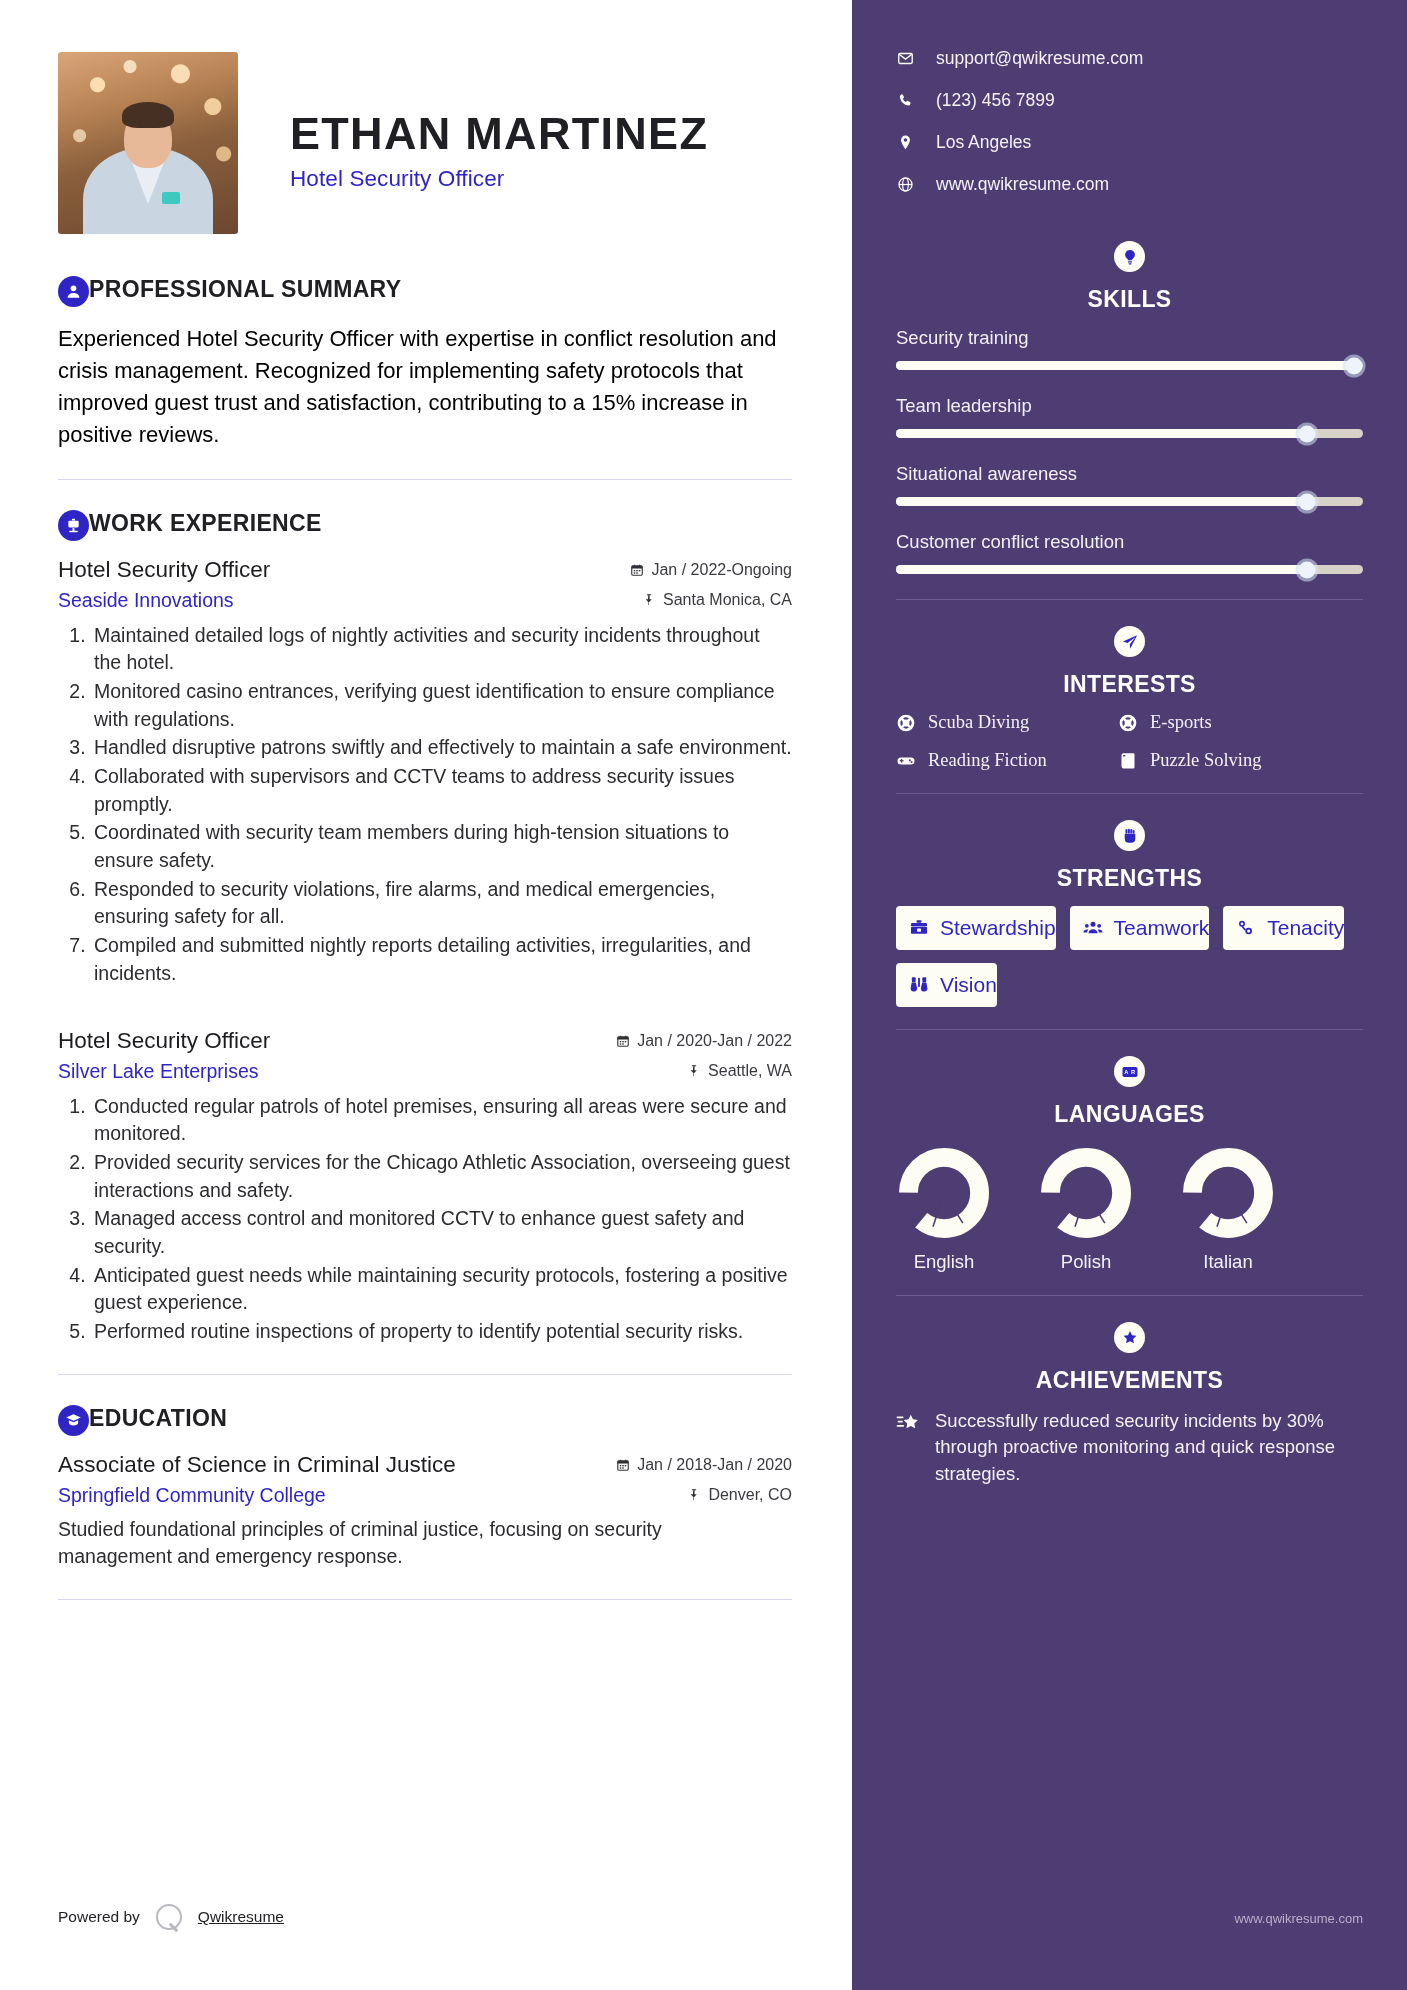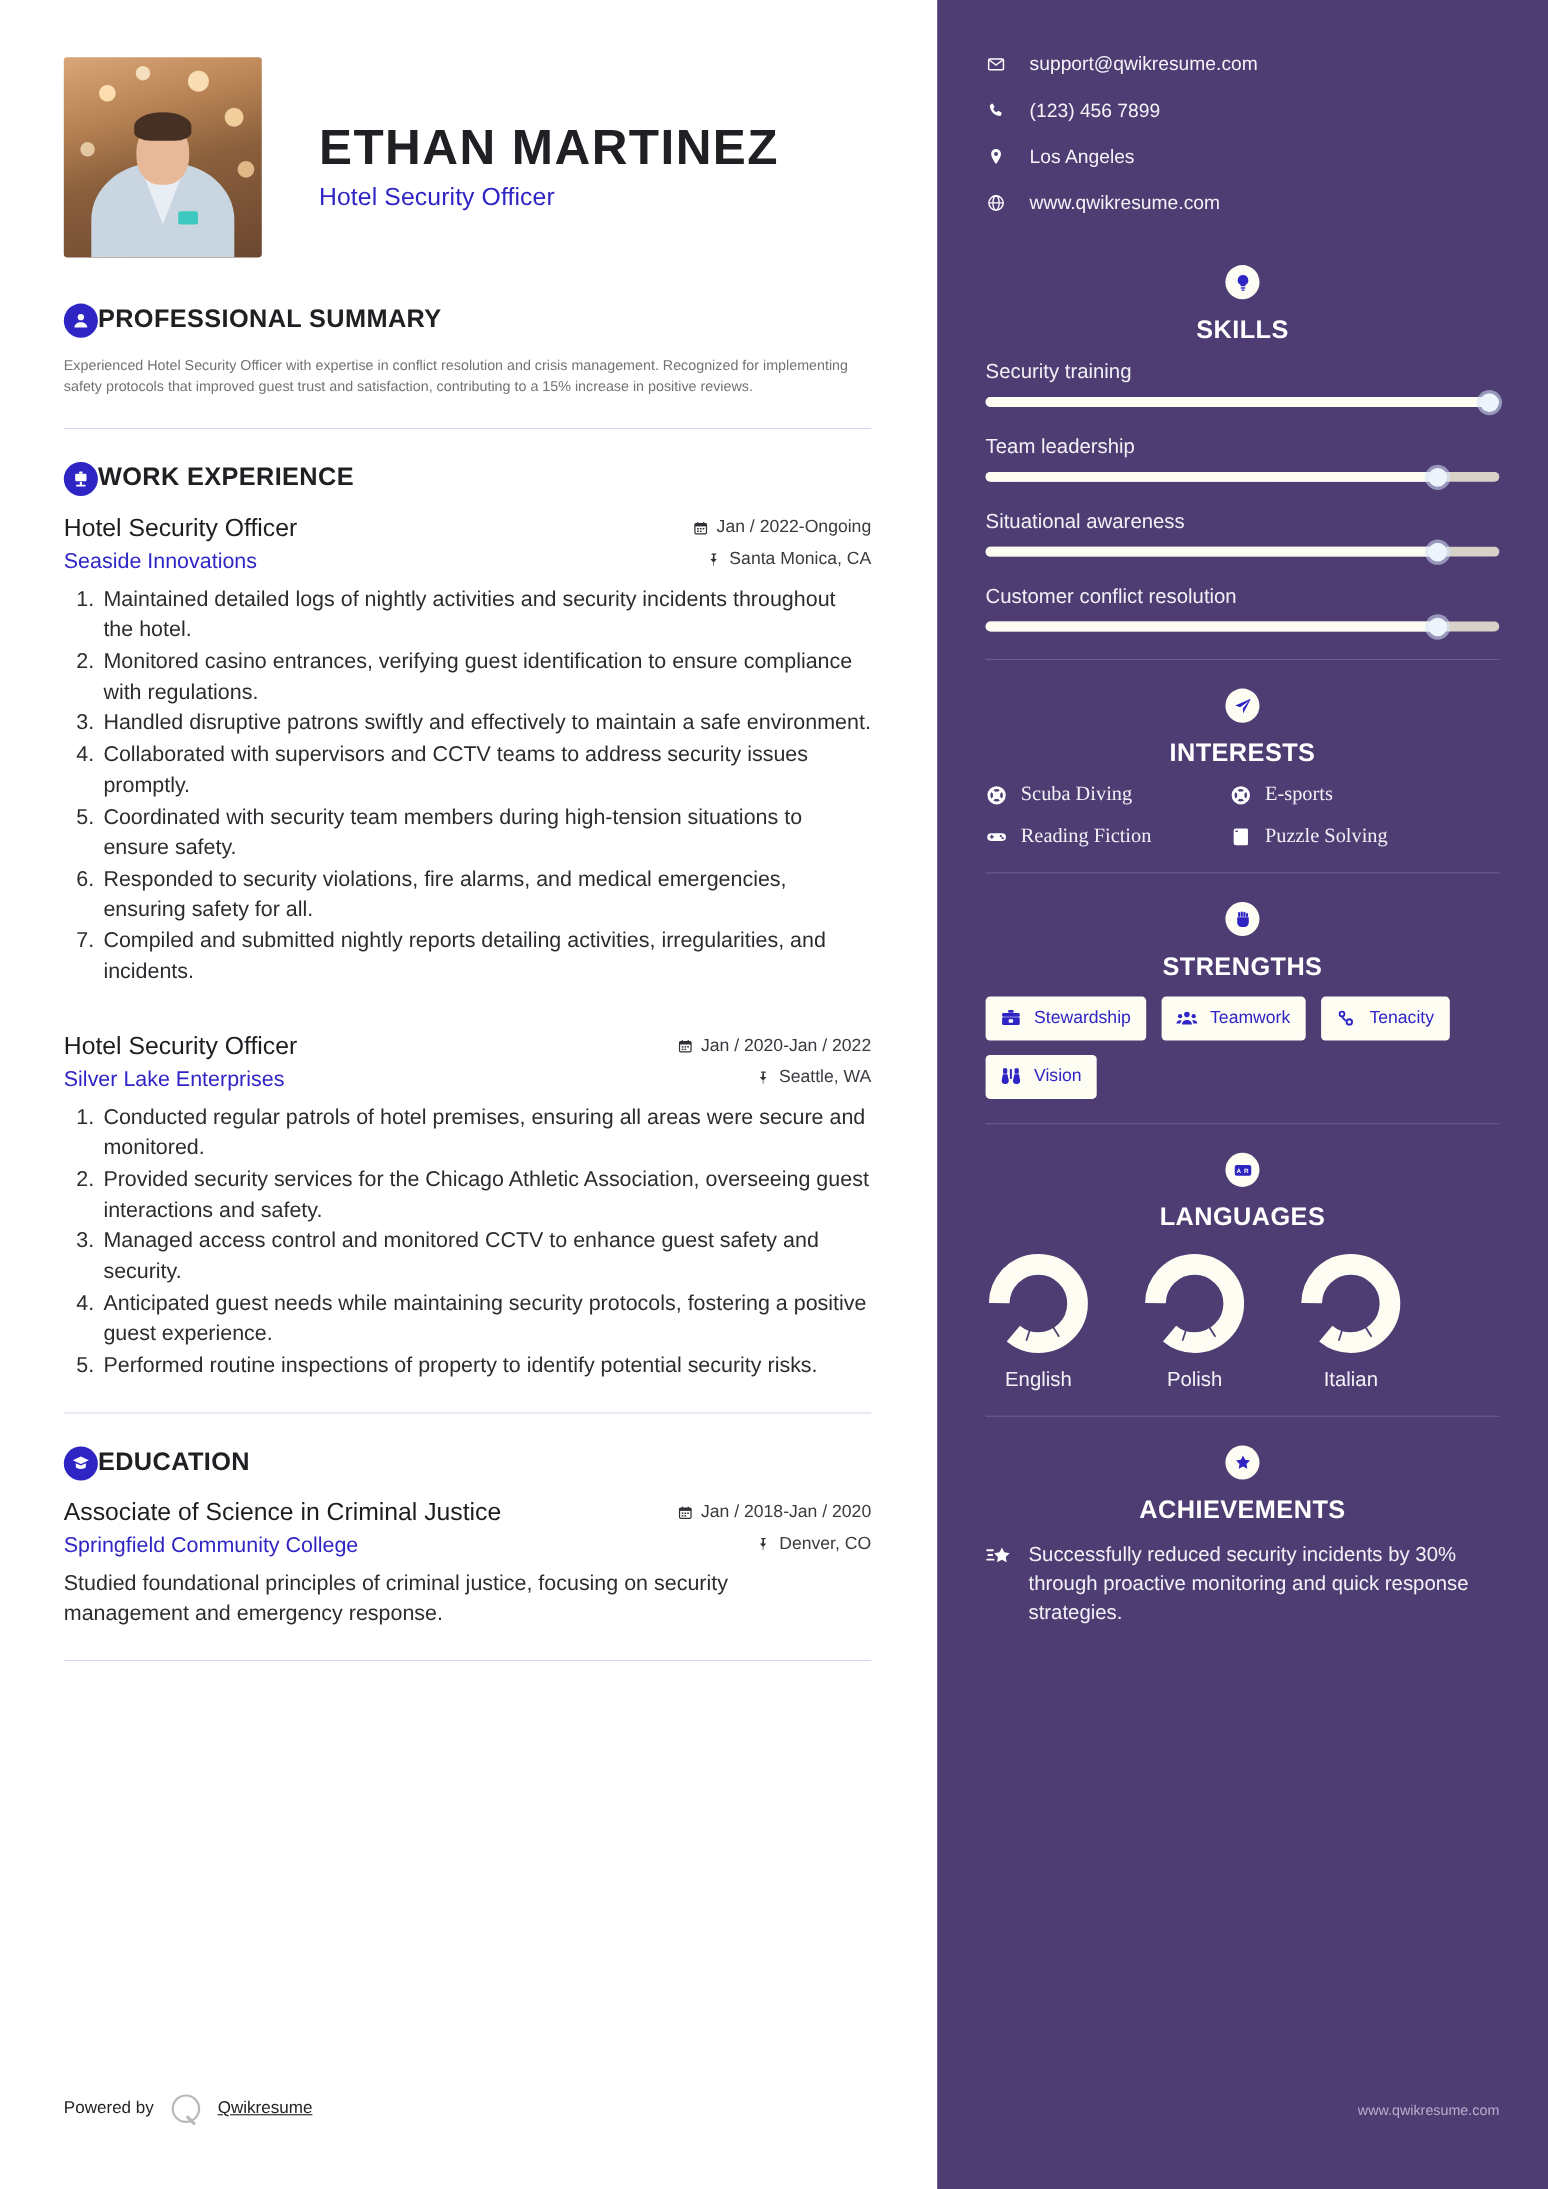--- a/index.html
+++ b/index.html
@@ -96,21 +96,21 @@
     border-radius: 50%;
     background: #2f25c4;
     display: flex; align-items: center; justify-content: center;
   }
   .sec-ico svg { width: 19px; height: 19px; fill: #ffffff; }
   .sec-title {
     font-size: 23px; font-weight: 700; letter-spacing: .35px; color: #202024;
   }
 
   .summary {
-    font-size: 13px; line-height: 1.45; color: #737373;
+    font-size: 22px; line-height: 1.45; color: #000000;
     max-width: 740px;
   }
 
   .rule { height: 1px; background: #d8d7ea; margin: 28px 0 30px 0; }
 
   
   .entry { margin-bottom: 4px; }
   .entry-top {
     display: flex; justify-content: space-between; align-items: baseline;
   }
@@ -211,23 +211,23 @@
     display: grid; grid-template-columns: 222px 1fr;
     row-gap: 17px; margin-top: 4px; font-family: Liberation Serif, serif;
   }
   .int-item { display: flex; align-items: center; gap: 12px; font-size: 18.5px; color: #f3f1f8; }
   .int-item svg { width: 20px; height: 20px; fill: #ffffff; flex: 0 0 20px; }
 
   
   .str-wrap { display: flex; flex-wrap: wrap; gap: 13px 14px; margin-top: 6px; }
   .str-pill {
     background: #fdfdf4; border-radius: 4px;
-    padding: 10px 14px 10px 13px;
+    padding: 10px 0 10px 13px;
     display: flex; align-items: center; gap: 11px;
-    font-size: 16px; color: #2f25c4;
+    font-size: 21px; color: #2f25c4;
   }
   .str-pill svg { width: 20px; height: 20px; fill: #2f25c4; flex: 0 0 20px; }
 
   
   .lang-row { display: flex; gap: 46px; margin-top: 18px; justify-content:flex-start; }
   .lang-item { width: 96px; text-align: center; }
   .donut { width: 94px; height: 94px; position: relative; margin: 0 auto; }
   .lang-label { margin-top: 11px; font-size: 18.5px; color: #f3f1f8; }
 
   

